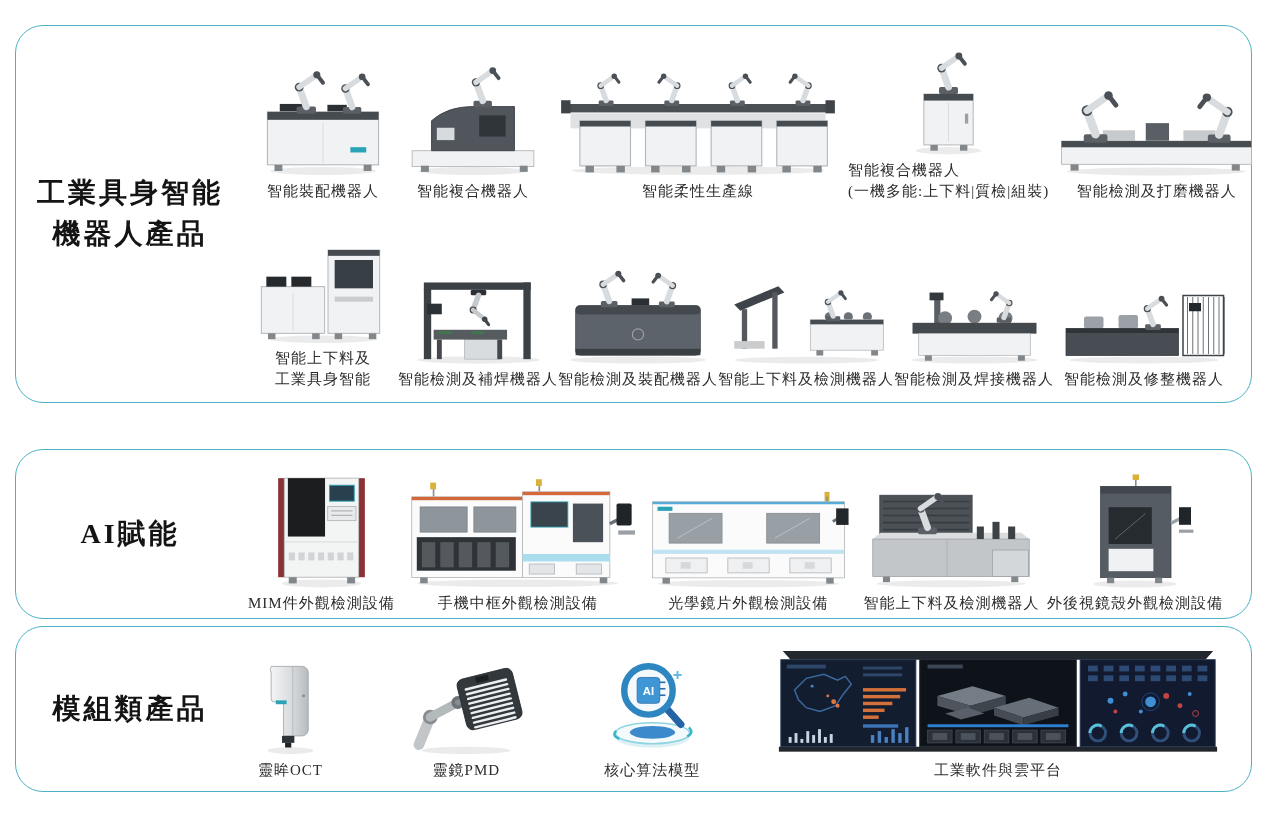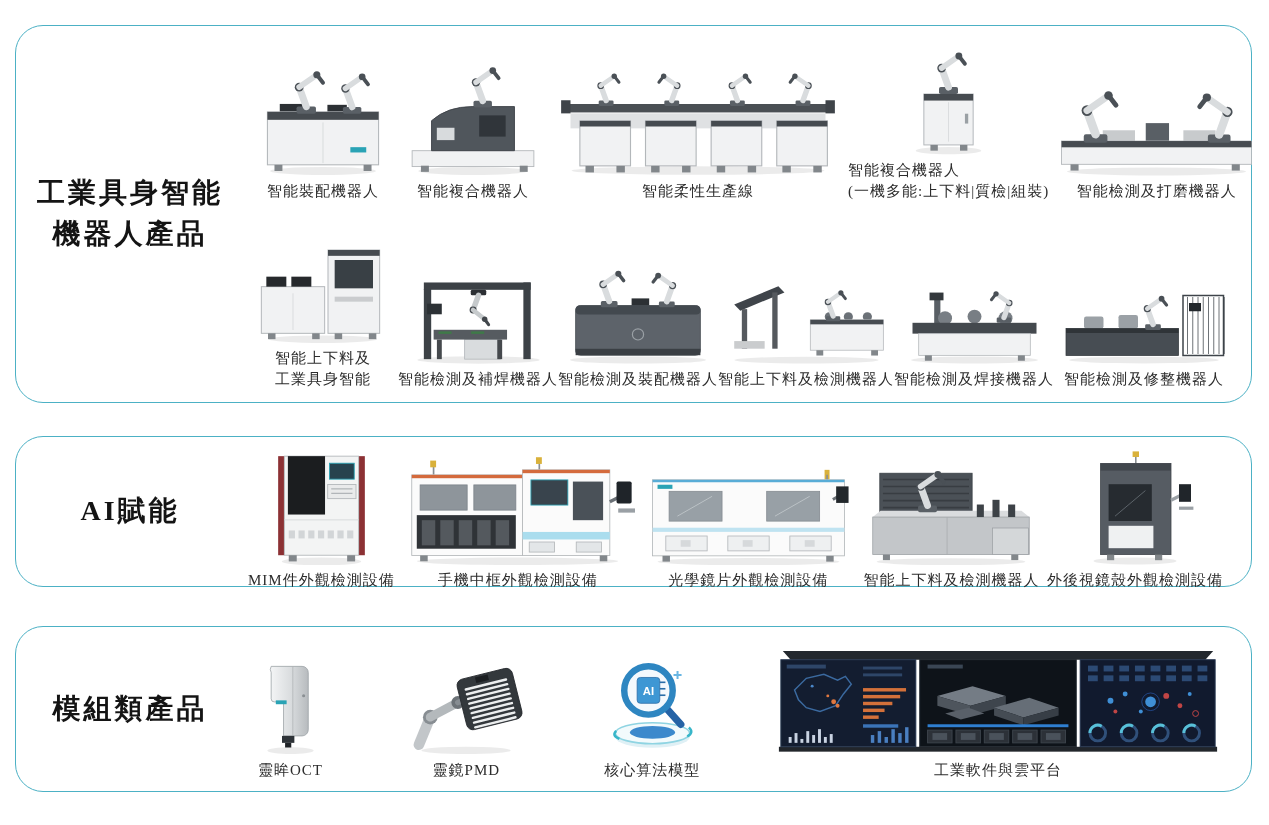--- a/index.html
+++ b/index.html
@@ -392,21 +392,21 @@
                 </g>
               </svg>
             </div>
             <div class="caption">
               <span class="cap-line">智能檢測及修整機器人</span>
             </div>
           </div>
         </div>
       </div>
     </section>
-    <section class="box" style="top: 436px; height: 151px;">
+    <section class="box" style="top: 449px; height: 170px;">
       <div class="titlebox">
         <div class="title-line">AI賦能</div>
       </div>
       <div class="content single">
         <div class="prod-row">
           <div class="product">
             <div class="pic">
               <svg viewBox="0 0 130 140" width="115">
                 <ellipse cx="65" cy="135" rx="45" ry="4.5" fill="rgba(0,0,0,0.08)"></ellipse>
                 <rect x="16" y="16" width="7" height="112" fill="#8c3134"></rect>

